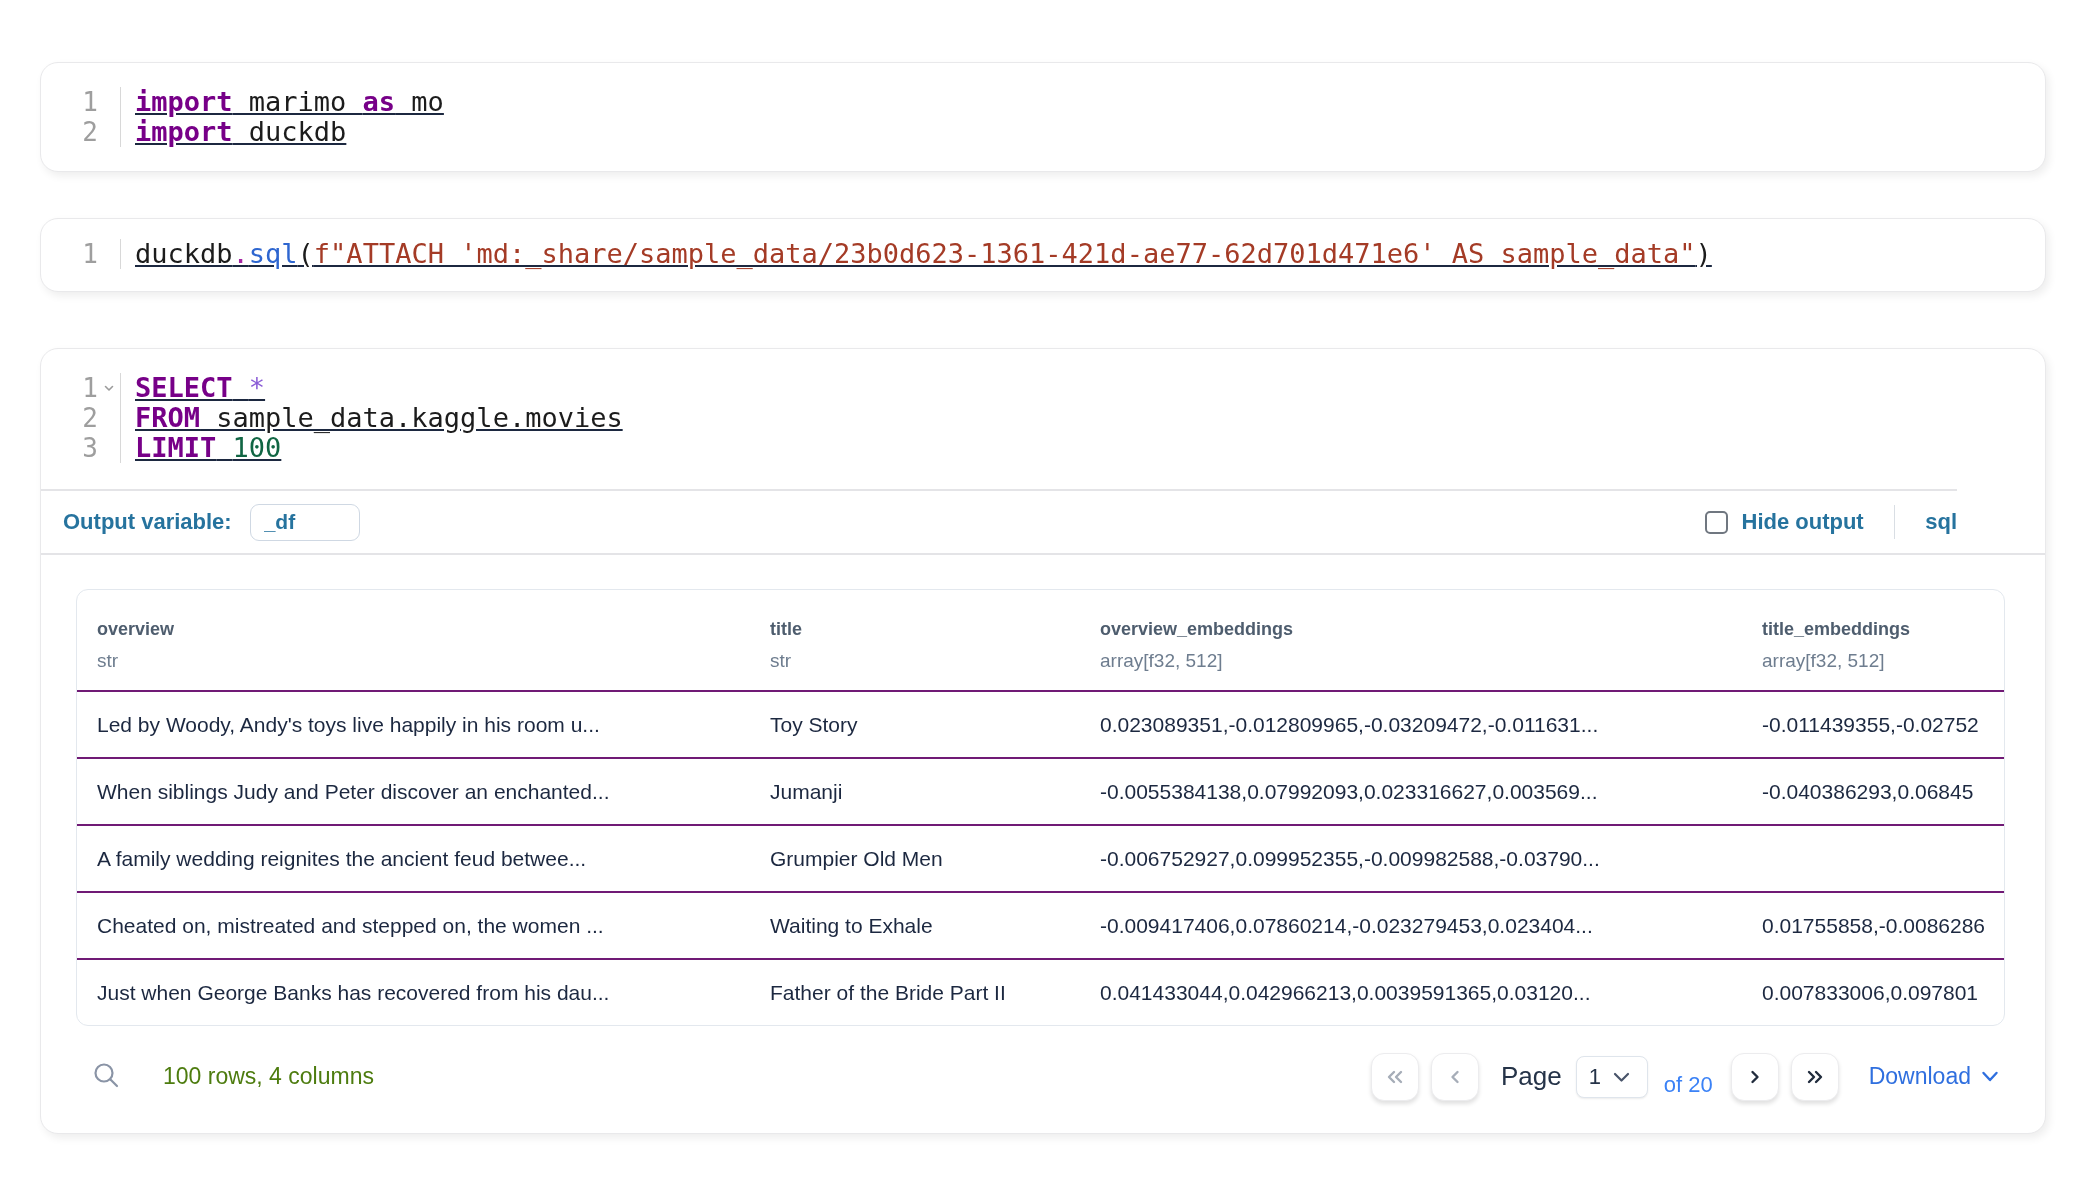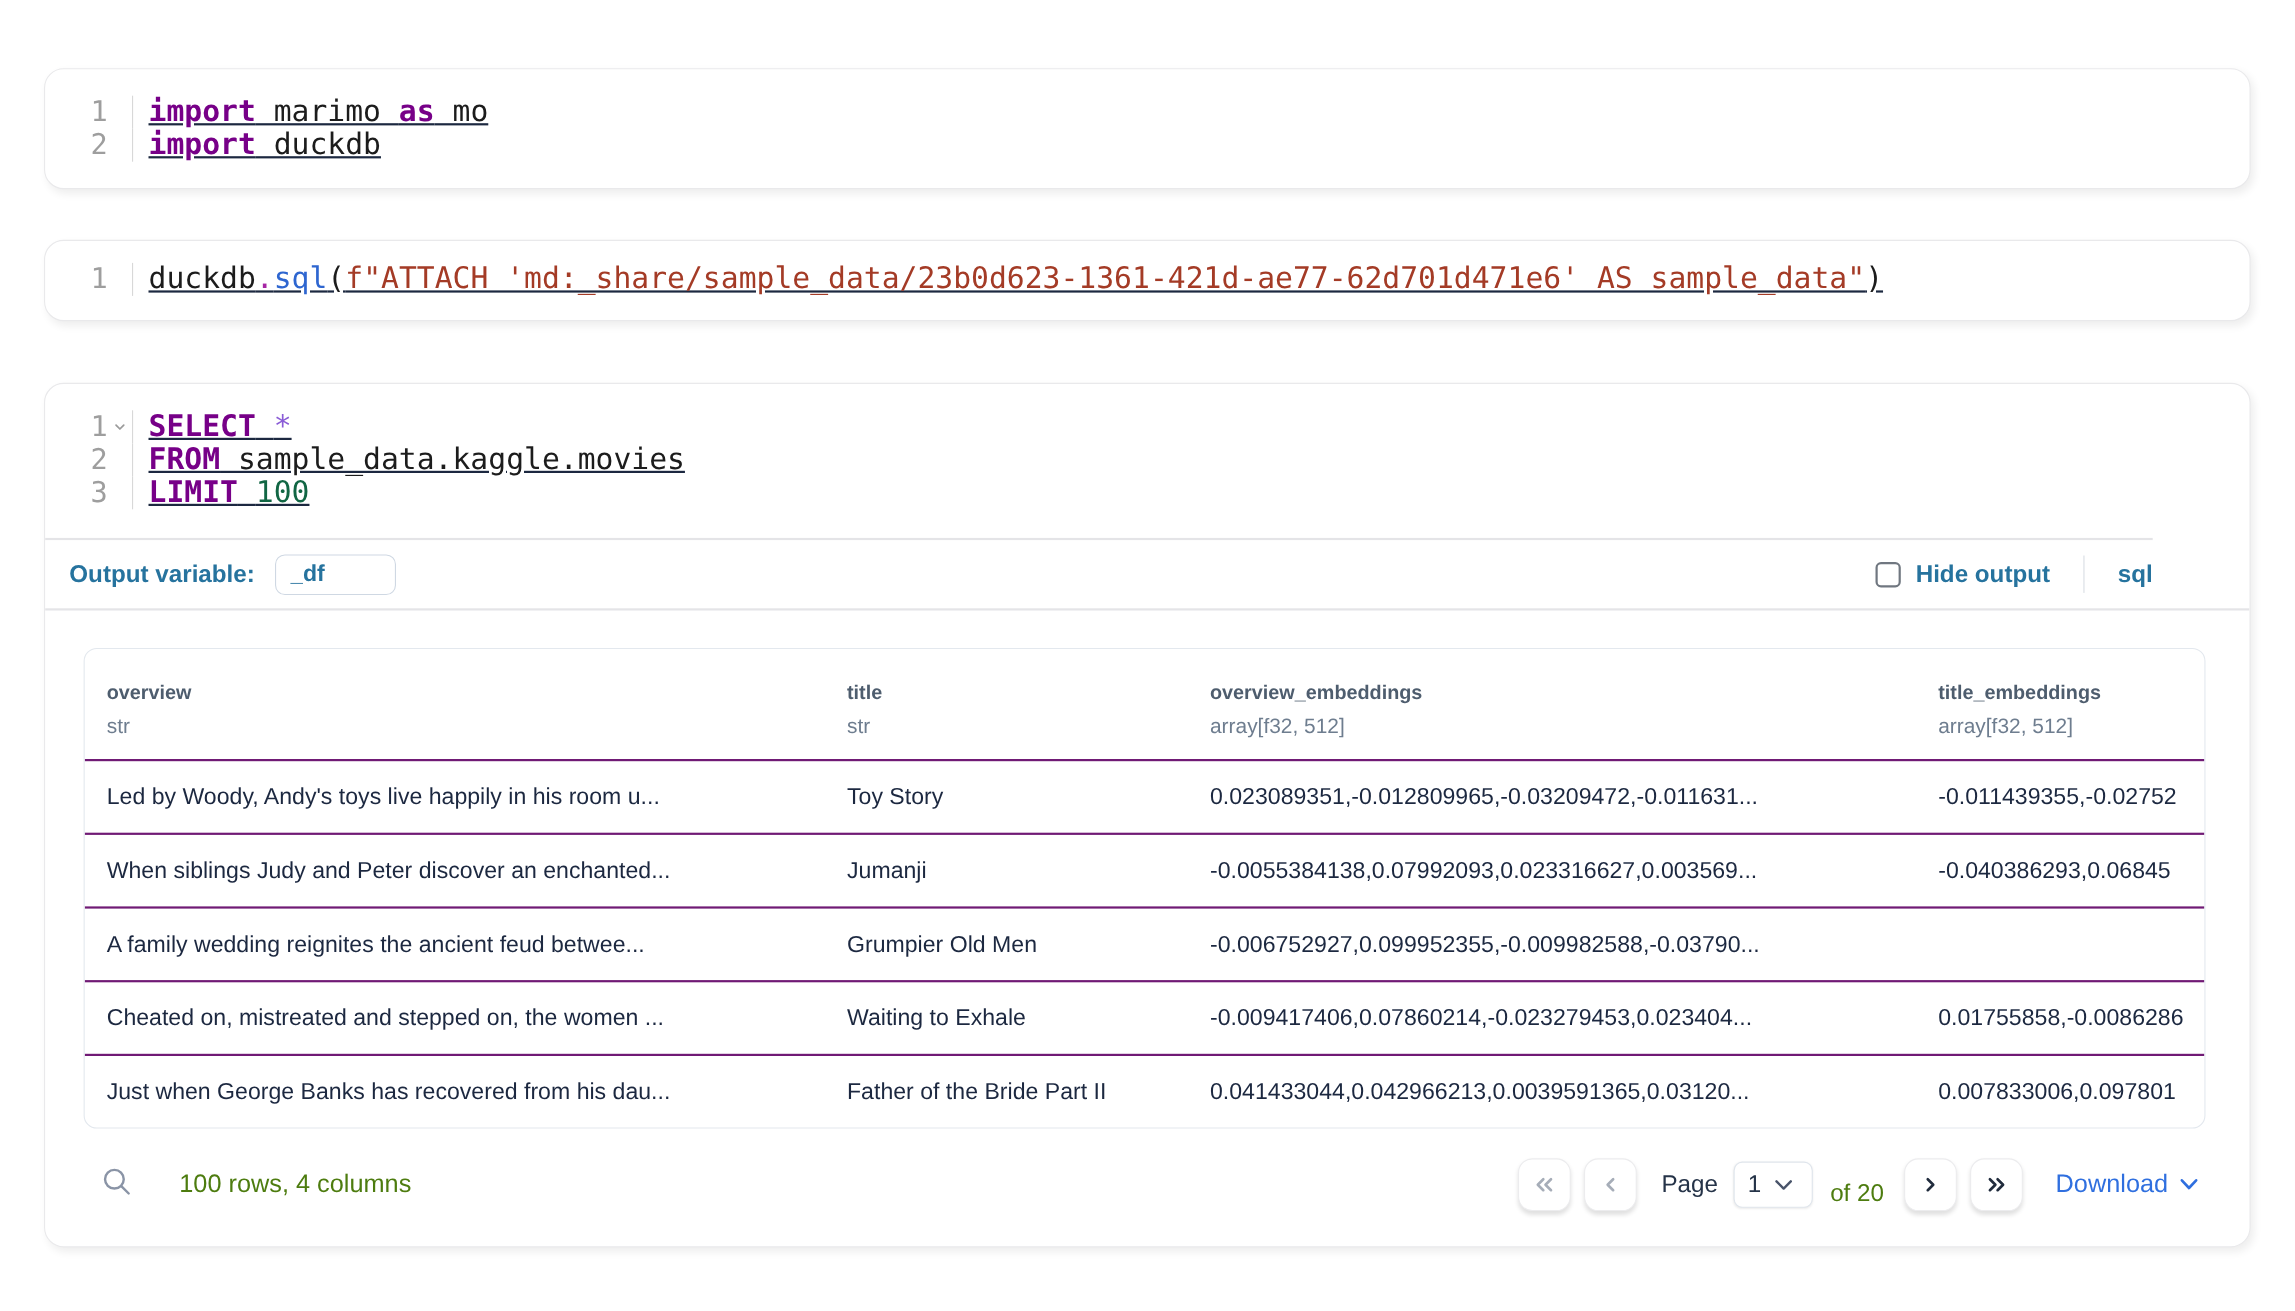--- a/index.html
+++ b/index.html
@@ -94,28 +94,28 @@
   }
   .summary-text { font-size:23px; color:#4d7c0f; margin-left:42px; }
   .bottom-bar .spacer { flex:1; }
   .pg-btn {
     width:48px; height:48px; border:1.5px solid #ececee; border-radius:13px;
     background:#fff; box-shadow:0 3px 4px rgba(0,0,0,0.12);
     display:flex; align-items:center; justify-content:center;
     margin-left:12px; cursor:pointer;
   }
   .pg-btn svg { display:block; }
-  .page-label { font-size:22px; color:#253348; margin:0 14px 0 22px; }
+  .page-label { font-size:26px; color:#253348; margin:0 14px 0 22px; }
   .page-select {
     height:42px; min-width:72px; border:1.5px solid #dfe5ec; border-radius:8px;
     background:#fff; box-shadow:0 1px 2px rgba(0,0,0,0.08);
     display:flex; align-items:center; padding:0 12px; cursor:pointer;
   }
   .page-select .val { font-size:22px; color:#253348; margin-right:12px; }
-  .total-label { font-size:22px; color:#4d7c0f; margin:17px 6px 0 16px; }
+  .total-label { font-size:22px; color:#3b82f6; margin:17px 6px 0 16px; }
   .download { display:flex; align-items:center; margin-left:30px; cursor:pointer; }
   .download-label { font-size:23px; color:#2f6fdf; }
   .download svg { margin-left:10px; }
 </style>
 </head>
 <body>
 
 <section class="cell-card" id="cell-1">
   <div class="code-editor">
       <div class="code-line"><div class="gutter"><span class="ln">1</span><span class="fold"></span></div><div class="code-content"><span class="tok-kw">import</span><span class="tok-pl"> marimo </span><span class="tok-kw">as</span><span class="tok-pl"> mo</span></div></div>

